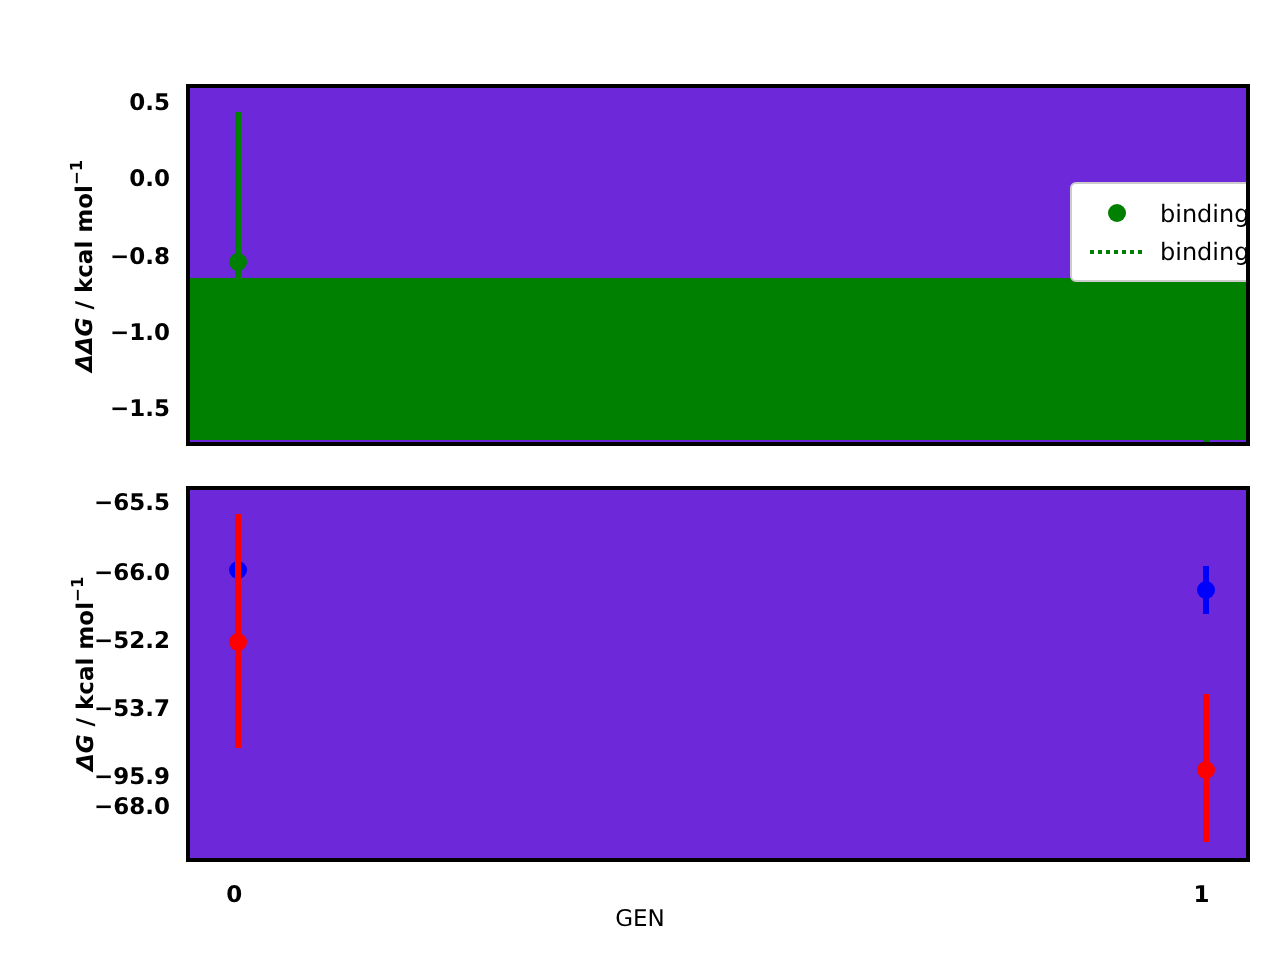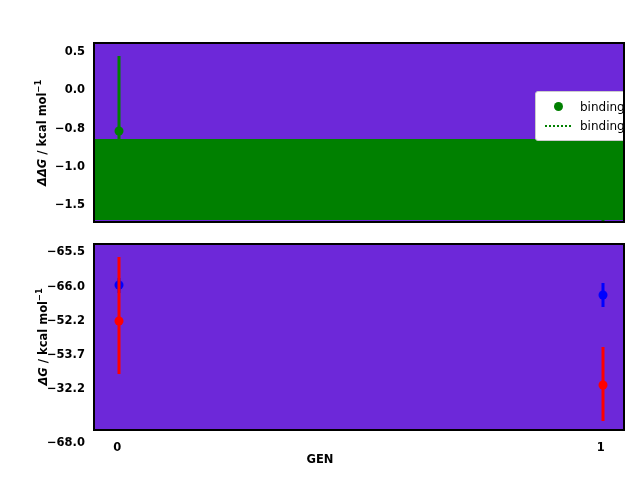--- a/index.html
+++ b/index.html
@@ -94,21 +94,21 @@
   .ylabel .upright {
     font-style: normal;
   }
   #xlabel-gen {
     position: absolute;
     left: 0;
     top: 452px;
     width: 640px;
     text-align: center;
     font-size: 11.5px;
-    font-weight: bold;
+    font-weight: normal;
     color: #000000;
   }
   sup {
     font-size: 0.72em;
     vertical-align: super;
   }
   
   .errbar {
     position: absolute;
     width: 3px;
@@ -220,22 +220,22 @@
   </div>
 
   <div class="ylabel" id="ylabel-bottom" style="left: -7.5px; top: 329px;">
     <span>ΔG</span><span class="upright"> / kcal mol</span><sup class="upright">−1</sup>
   </div>
   <div id="ytl-bottom">
       <div class="yticklabel" style="top: 251.234px; right: 555px;">−65.5</div>
       <div class="yticklabel" style="top: 285.54px; right: 555px;">−66.0</div>
       <div class="yticklabel" style="top: 319.847px; right: 555px;">−52.2</div>
       <div class="yticklabel" style="top: 354.153px; right: 555px;">−53.7</div>
-      <div class="yticklabel" style="top: 388.46px; right: 555px;">−32.2</div>
-      <div class="yticklabel" style="top: 442px; right: 555px;">−68.0</div>
+      <div class="yticklabel" style="top: 388.46px; right: 555px;">−95.9</div>
+      <div class="yticklabel" style="top: 403px; right: 555px;">−68.0</div>
     </div>
 
   <div class="axes" id="axes-bottom">
     <div id="ytk-bottom">
         <div class="ytick" style="top: 8.23358px;"></div>
         <div class="ytick" style="top: 42.5401px;"></div>
         <div class="ytick" style="top: 76.8467px;"></div>
         <div class="ytick" style="top: 111.153px;"></div>
         <div class="ytick" style="top: 145.46px;"></div>
         <div class="ytick" style="top: 179.766px;"></div>

